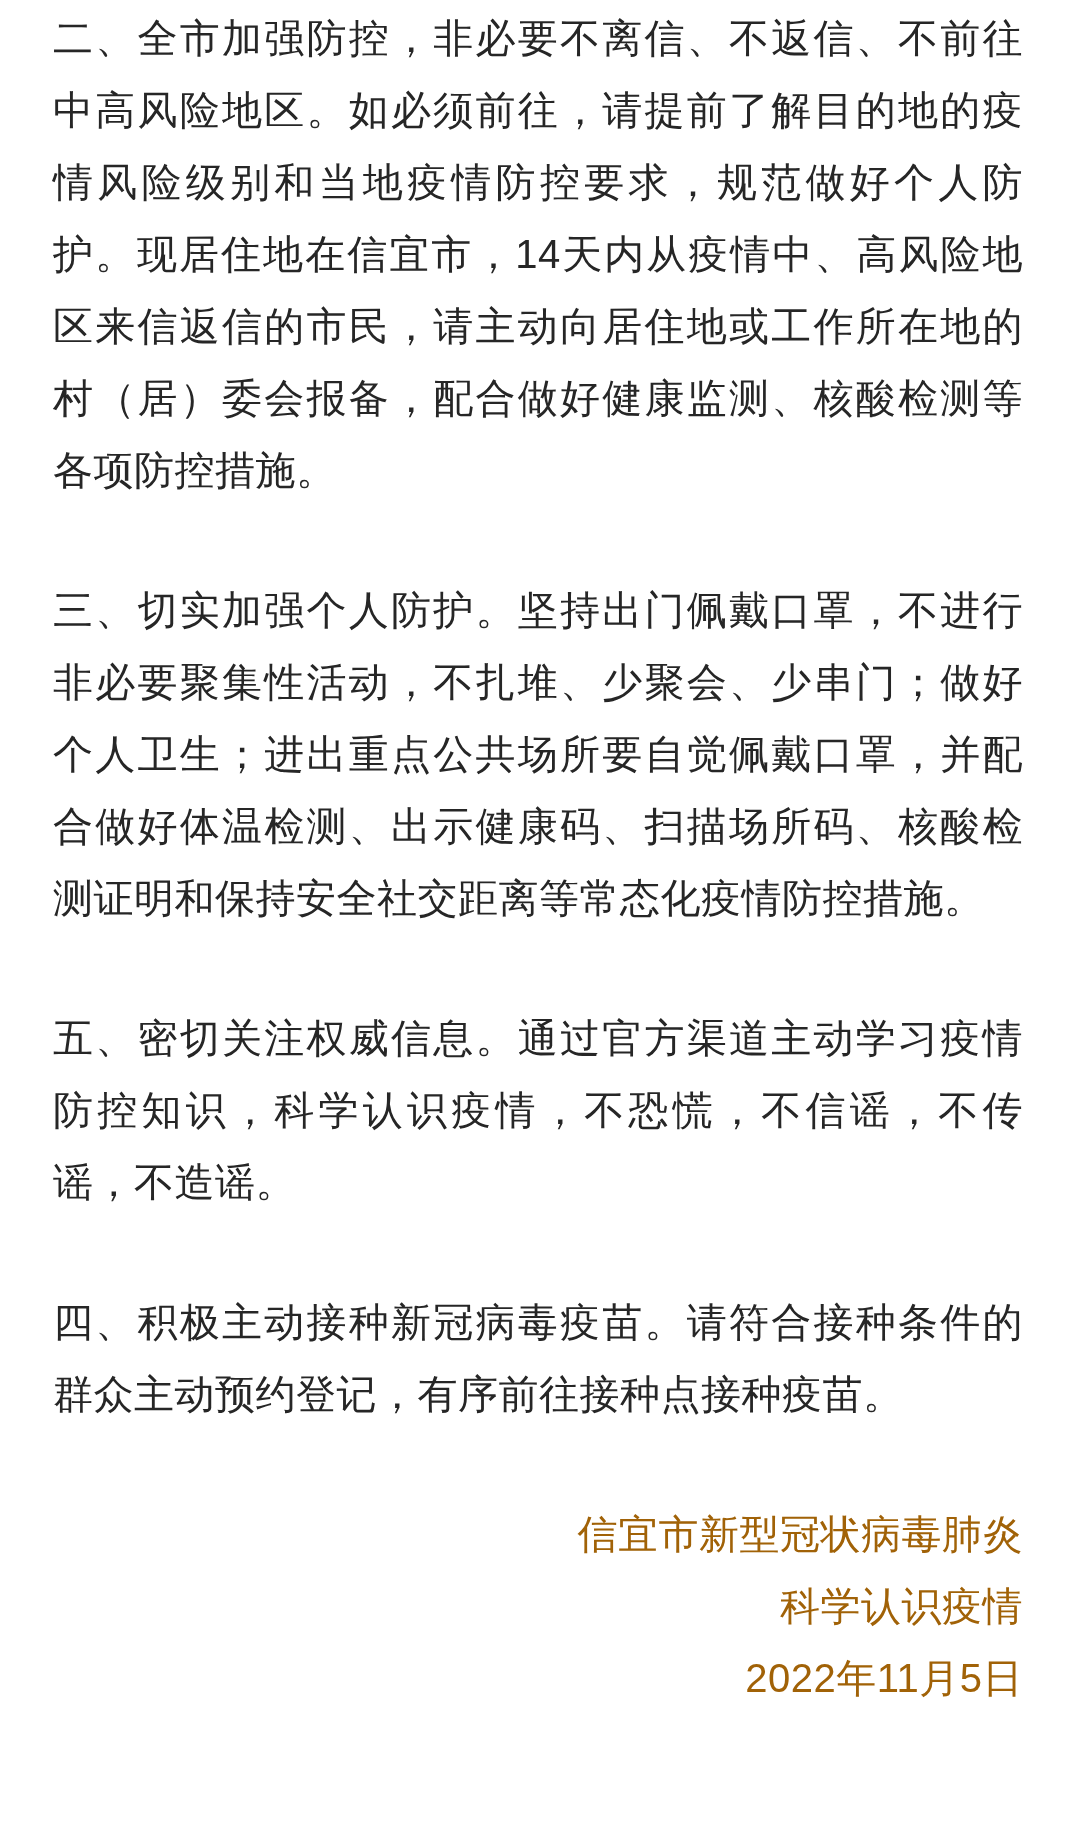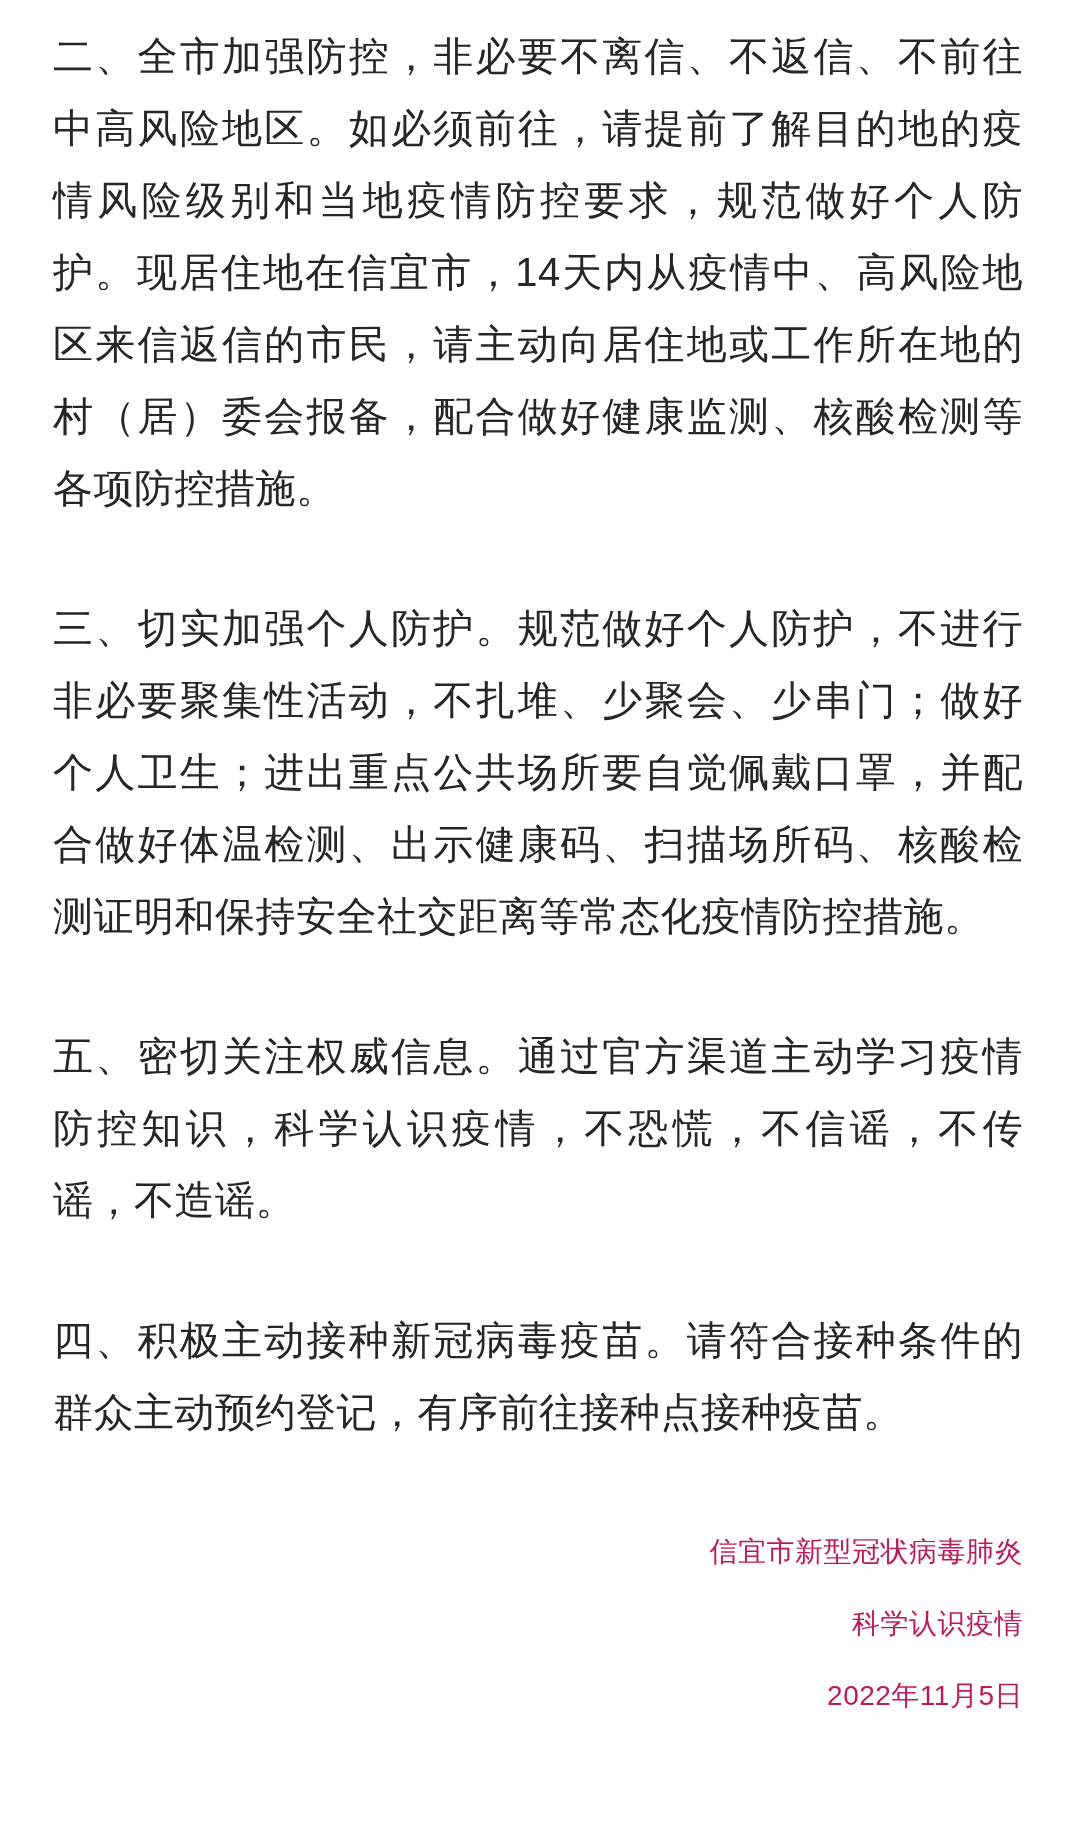--- a/index.html
+++ b/index.html
@@ -10,52 +10,52 @@
   body {
     width: 1076px;
     height: 1844px;
     overflow: hidden;
     font-family: "Liberation Sans", sans-serif;
   }
   .page {
     box-sizing: border-box;
     width: 1076px;
     height: 1844px;
-    padding: 20px 53px 0 53px;
+    padding: 2px 53px 0 53px;
     background: #ffffff;
   }
   .notice-body p {
     margin: 0 0 68px 0;
     font-size: 40px;
     line-height: 72px;
     letter-spacing: 0.5px;
     color: #262626;
     text-align: justify;
     text-justify: inter-ideograph;
     word-break: break-all;
   }
   .signature {
     margin-top: 0;
     text-align: right;
-    font-size: 28px;
+    font-size: 40px;
     line-height: 72px;
     letter-spacing: 0.5px;
-    color: #be185d;
+    color: #a16207;
   }
   .signature .sig-line {
     display: block;
   }
 </style>
 </head>
 <body>
 
 <div class="page">
   <div class="notice-body">
     <p>二、全市加强防控，非必要不离信、不返信、不前往中高风险地区。如必须前往，请提前了解目的地的疫情风险级别和当地疫情防控要求，规范做好个人防护。现居住地在信宜市，14天内从疫情中、高风险地区来信返信的市民，请主动向居住地或工作所在地的村（居）委会报备，配合做好健康监测、核酸检测等各项防控措施。</p>
-    <p>三、切实加强个人防护。规范做好个人防护，不进行非必要聚集性活动，不扎堆、少聚会、少串门；做好个人卫生；进出重点公共场所要自觉佩戴口罩，并配合做好体温检测、出示健康码、扫描场所码、核酸检测证明和保持安全社交距离等常态化疫情防控措施。</p>
+    <p>三、切实加强个人防护。坚持出门佩戴口罩，不进行非必要聚集性活动，不扎堆、少聚会、少串门；做好个人卫生；进出重点公共场所要自觉佩戴口罩，并配合做好体温检测、出示健康码、扫描场所码、核酸检测证明和保持安全社交距离等常态化疫情防控措施。</p>
     <p>五、密切关注权威信息。通过官方渠道主动学习疫情防控知识，科学认识疫情，不恐慌，不信谣，不传谣，不造谣。</p>
     <p>四、积极主动接种新冠病毒疫苗。请符合接种条件的群众主动预约登记，有序前往接种点接种疫苗。</p>
   </div>
 
   <div class="signature">
     <span class="sig-line">信宜市新型冠状病毒肺炎</span>
     <span class="sig-line">科学认识疫情</span>
     <span class="sig-line">2022年11月5日</span>
   </div>
 </div>

